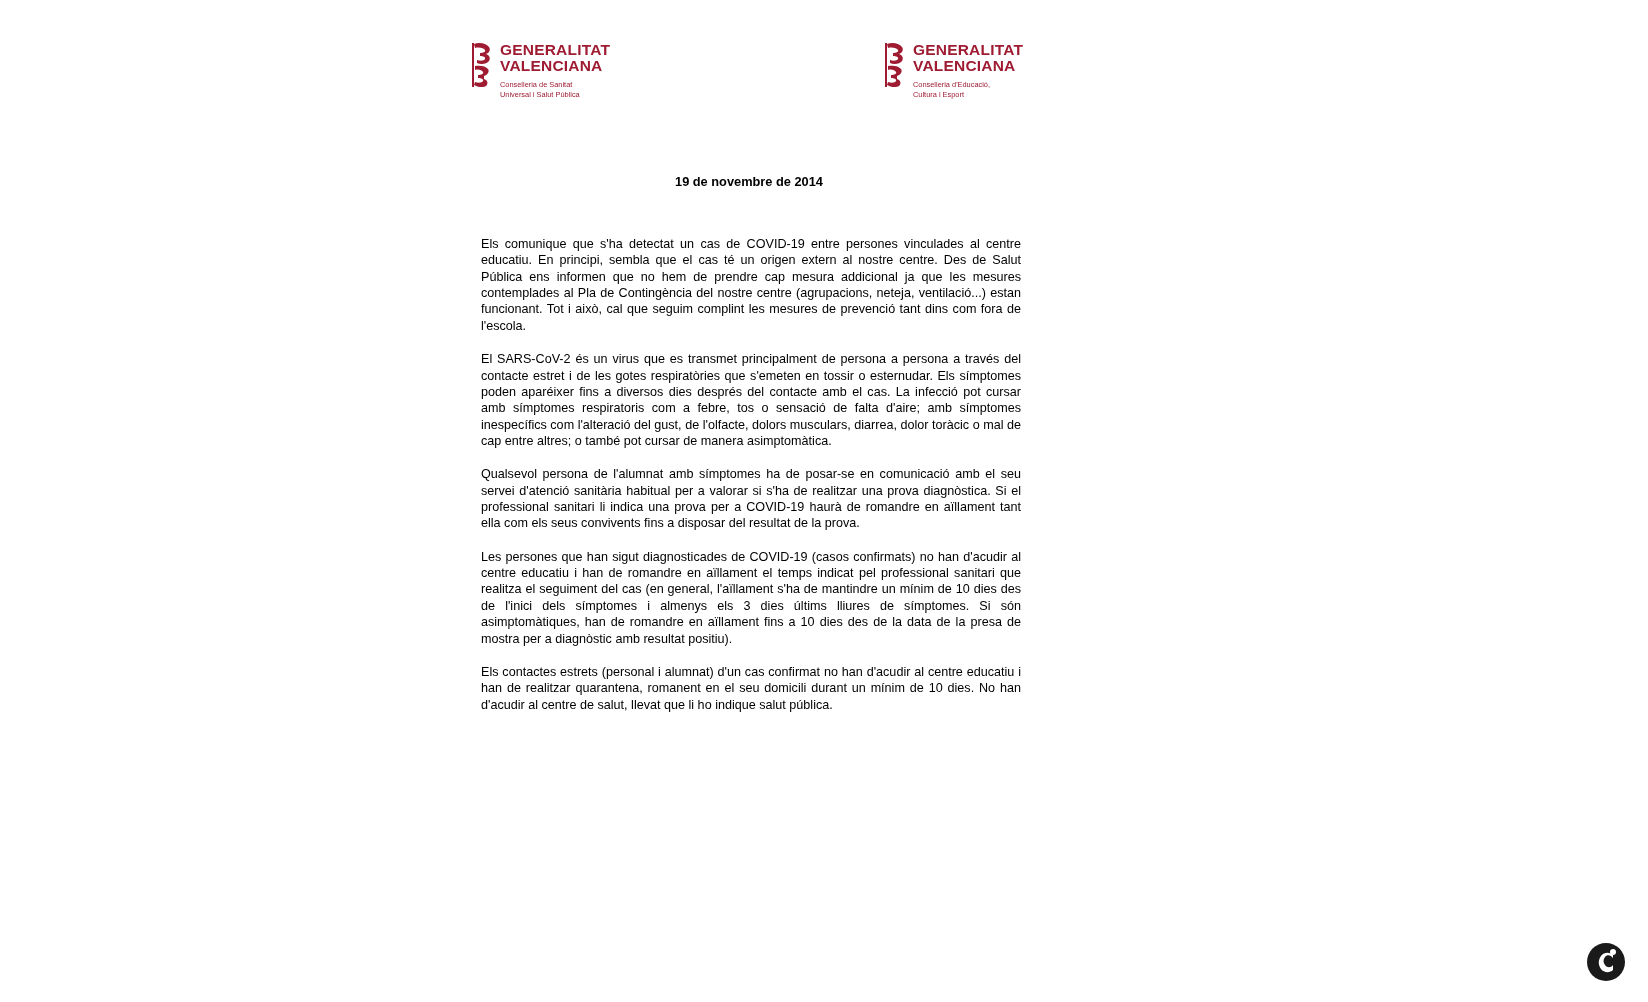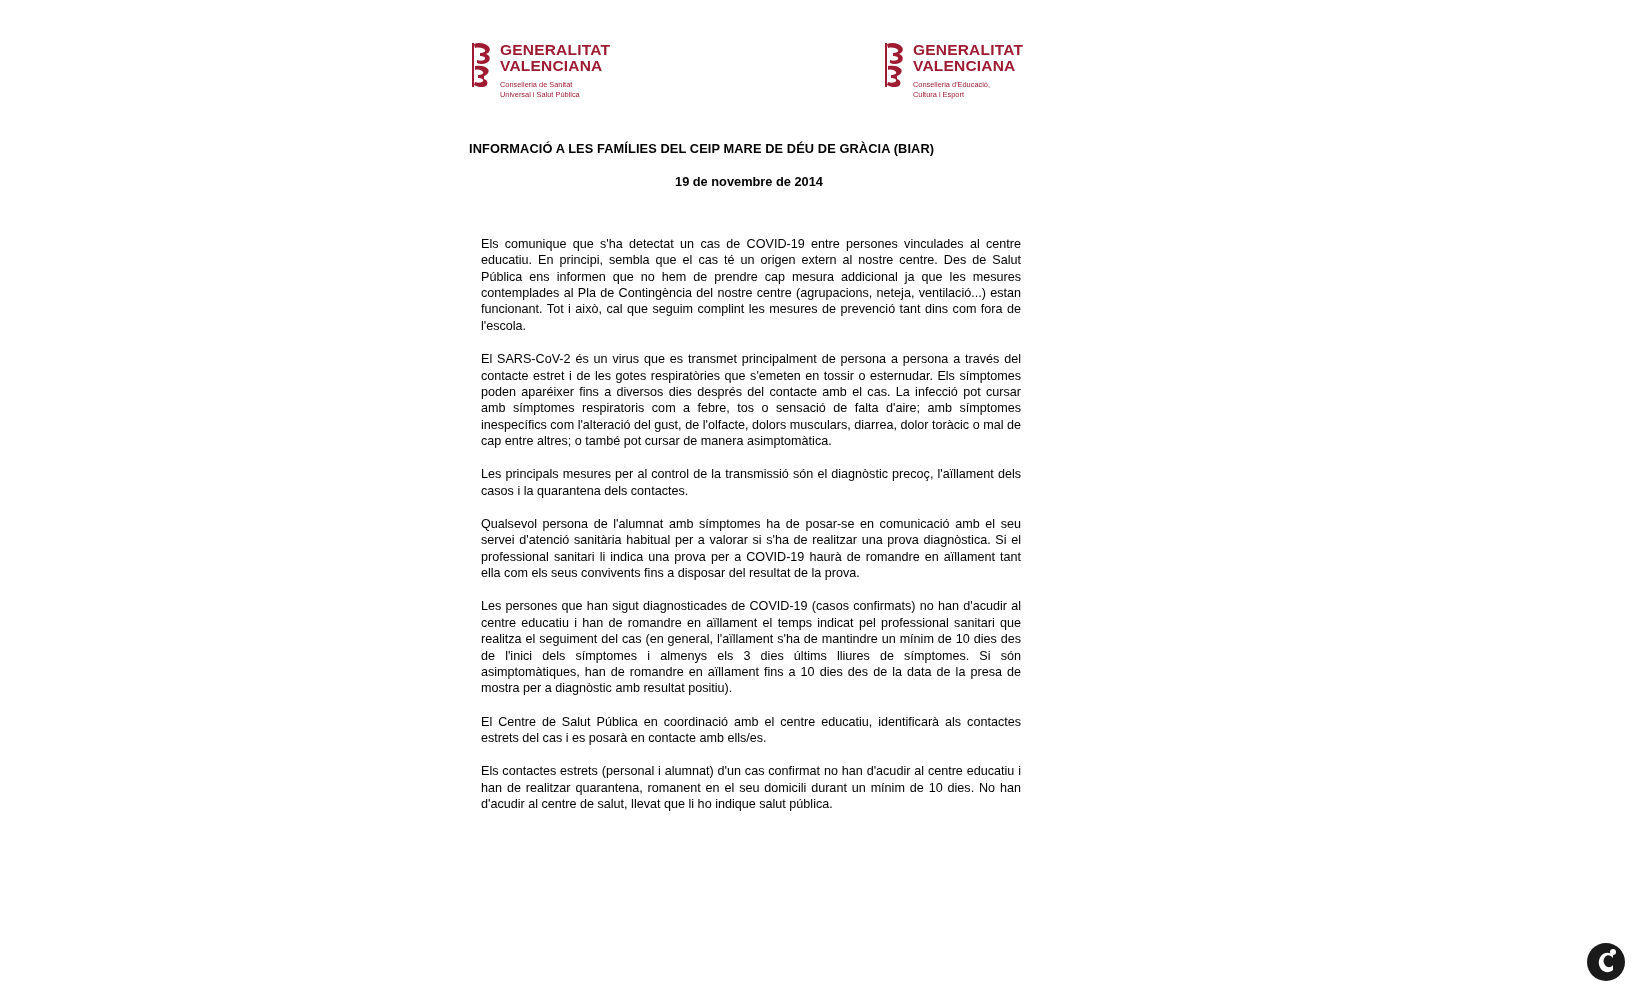--- a/index.html
+++ b/index.html
@@ -159,30 +159,27 @@
       <span class="gv-text">
         <div class="gv-title">GENERALITAT</div>
         <div class="gv-title">VALENCIANA</div>
         <div class="gv-sub" style="white-space: pre-line;">Conselleria d'Educació,
 Cultura i Esport</div>
       </span>
     </div>
 
   </div>
 
-  <div class="doc-title">INFORMACIÓ A LES FAMÍLIES DEL CEIP MARE DE DÉU DE GRÀCIA (BIAR)</div>
   <div class="doc-date">19 de novembre de 2014</div>
 
   <div class="body-text">
     <p>Els comunique que s'ha detectat un cas de COVID-19 entre persones vinculades al centre educatiu. En principi, sembla que el cas té un origen extern al nostre centre. Des de Salut Pública ens informen que no hem de prendre cap mesura addicional ja que les mesures contemplades al Pla de Contingència del nostre centre (agrupacions, neteja, ventilació...) estan funcionant. Tot i això, cal que seguim complint les mesures de prevenció tant dins com fora de l'escola.</p>
     <p>El SARS-CoV-2 és un virus que es transmet principalment de persona a persona a través del contacte estret i de les gotes respiratòries que s'emeten en tossir o esternudar. Els símptomes poden aparéixer fins a diversos dies després del contacte amb el cas. La infecció pot cursar amb símptomes respiratoris com a febre, tos o sensació de falta d'aire; amb símptomes inespecífics com l'alteració del gust, de l'olfacte, dolors musculars, diarrea, dolor toràcic o mal de cap entre altres; o també pot cursar de manera asimptomàtica.</p>
-    <p>Les principals mesures per al control de la transmissió són el diagnòstic precoç, l'aïllament dels casos i la quarantena dels contactes.</p>
     <p>Qualsevol persona de l'alumnat amb símptomes ha de posar-se en comunicació amb el seu servei d'atenció sanitària habitual per a valorar si s'ha de realitzar una prova diagnòstica. Si el professional sanitari li indica una prova per a COVID-19 haurà de romandre en aïllament tant ella com els seus convivents fins a disposar del resultat de la prova.</p>
     <p>Les persones que han sigut diagnosticades de COVID-19 (casos confirmats) no han d'acudir al centre educatiu i han de romandre en aïllament el temps indicat pel professional sanitari que realitza el seguiment del cas (en general, l'aïllament s'ha de mantindre un mínim de 10 dies des de l'inici dels símptomes i almenys els 3 dies últims lliures de símptomes. Si són asimptomàtiques, han de romandre en aïllament fins a 10 dies des de la data de la presa de mostra per a diagnòstic amb resultat positiu).</p>
-    <p>El Centre de Salut Pública en coordinació amb el centre educatiu, identificarà als contactes estrets del cas i es posarà en contacte amb ells/es.</p>
     <p>Els contactes estrets (personal i alumnat) d'un cas confirmat no han d'acudir al centre educatiu i han de realitzar quarantena, romanent en el seu domicili durant un mínim de 10 dies. No han d'acudir al centre de salut, llevat que li ho indique salut pública.</p>
   </div>
 
   <div class="watermark">
     <svg width="40" height="40" viewBox="0 0 40 40">
       <circle cx="20" cy="20" r="19" fill="#1a1a1a"></circle>
       <path d="M27 13 C24 10 18 10 15 14 C12 18 12 23 15 27 C18 31 24 31 27 28 L27 23 C25 26 21 26 19 23 C17 20 17 18 19 15 C21 12 25 13 27 16 Z" fill="#ffffff"></path>
       <circle cx="27" cy="10" r="3" fill="#ffffff"></circle>
     </svg>
   </div>

